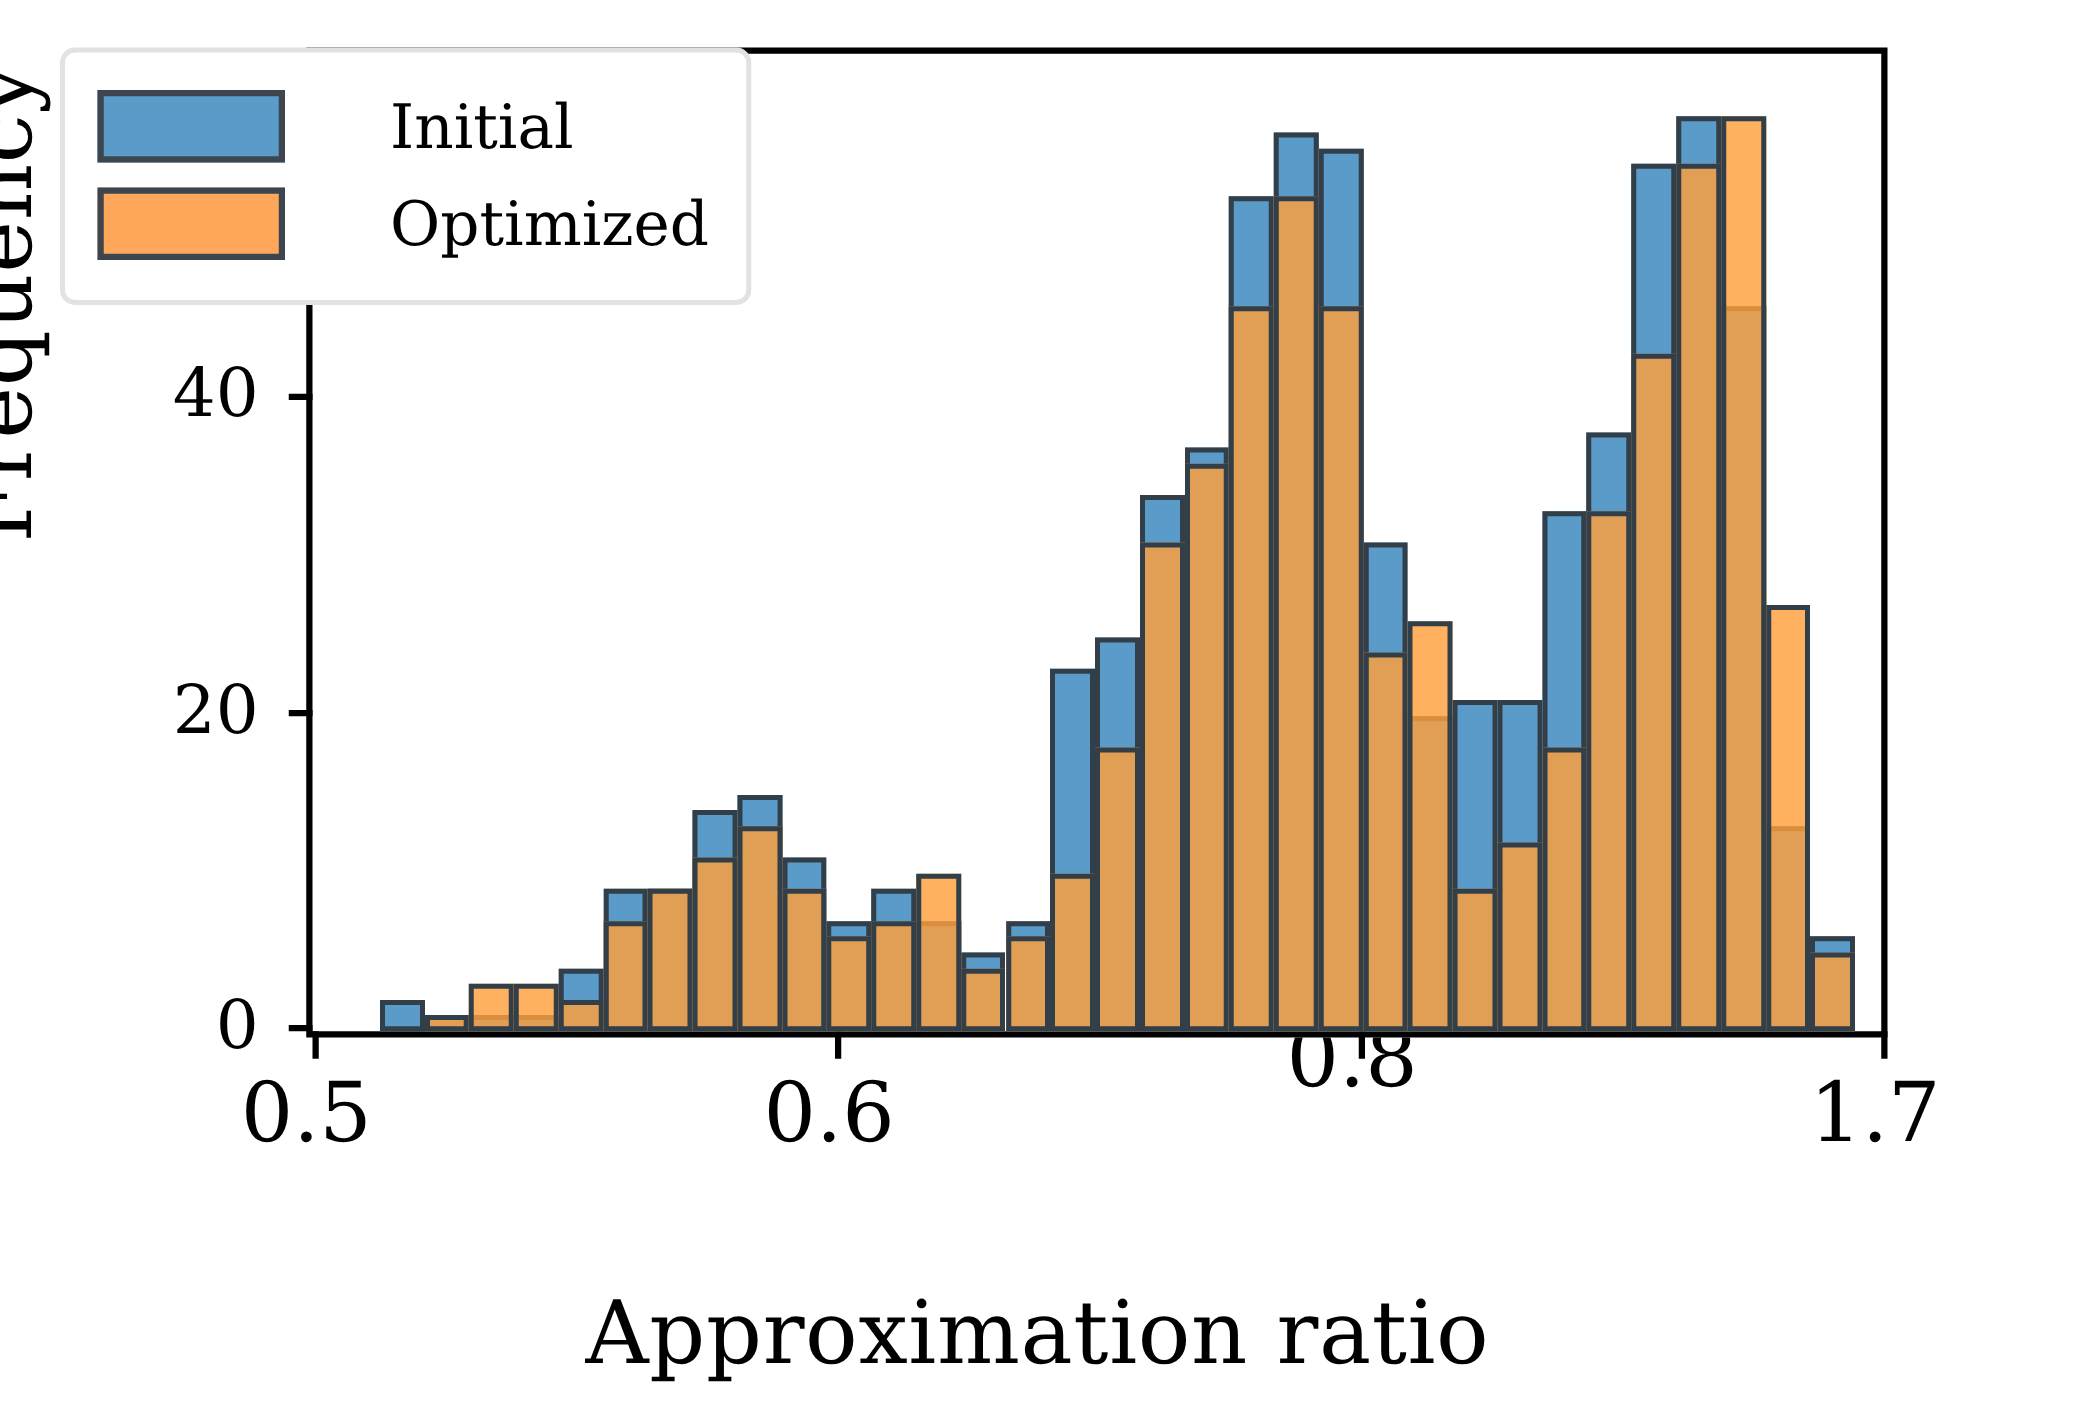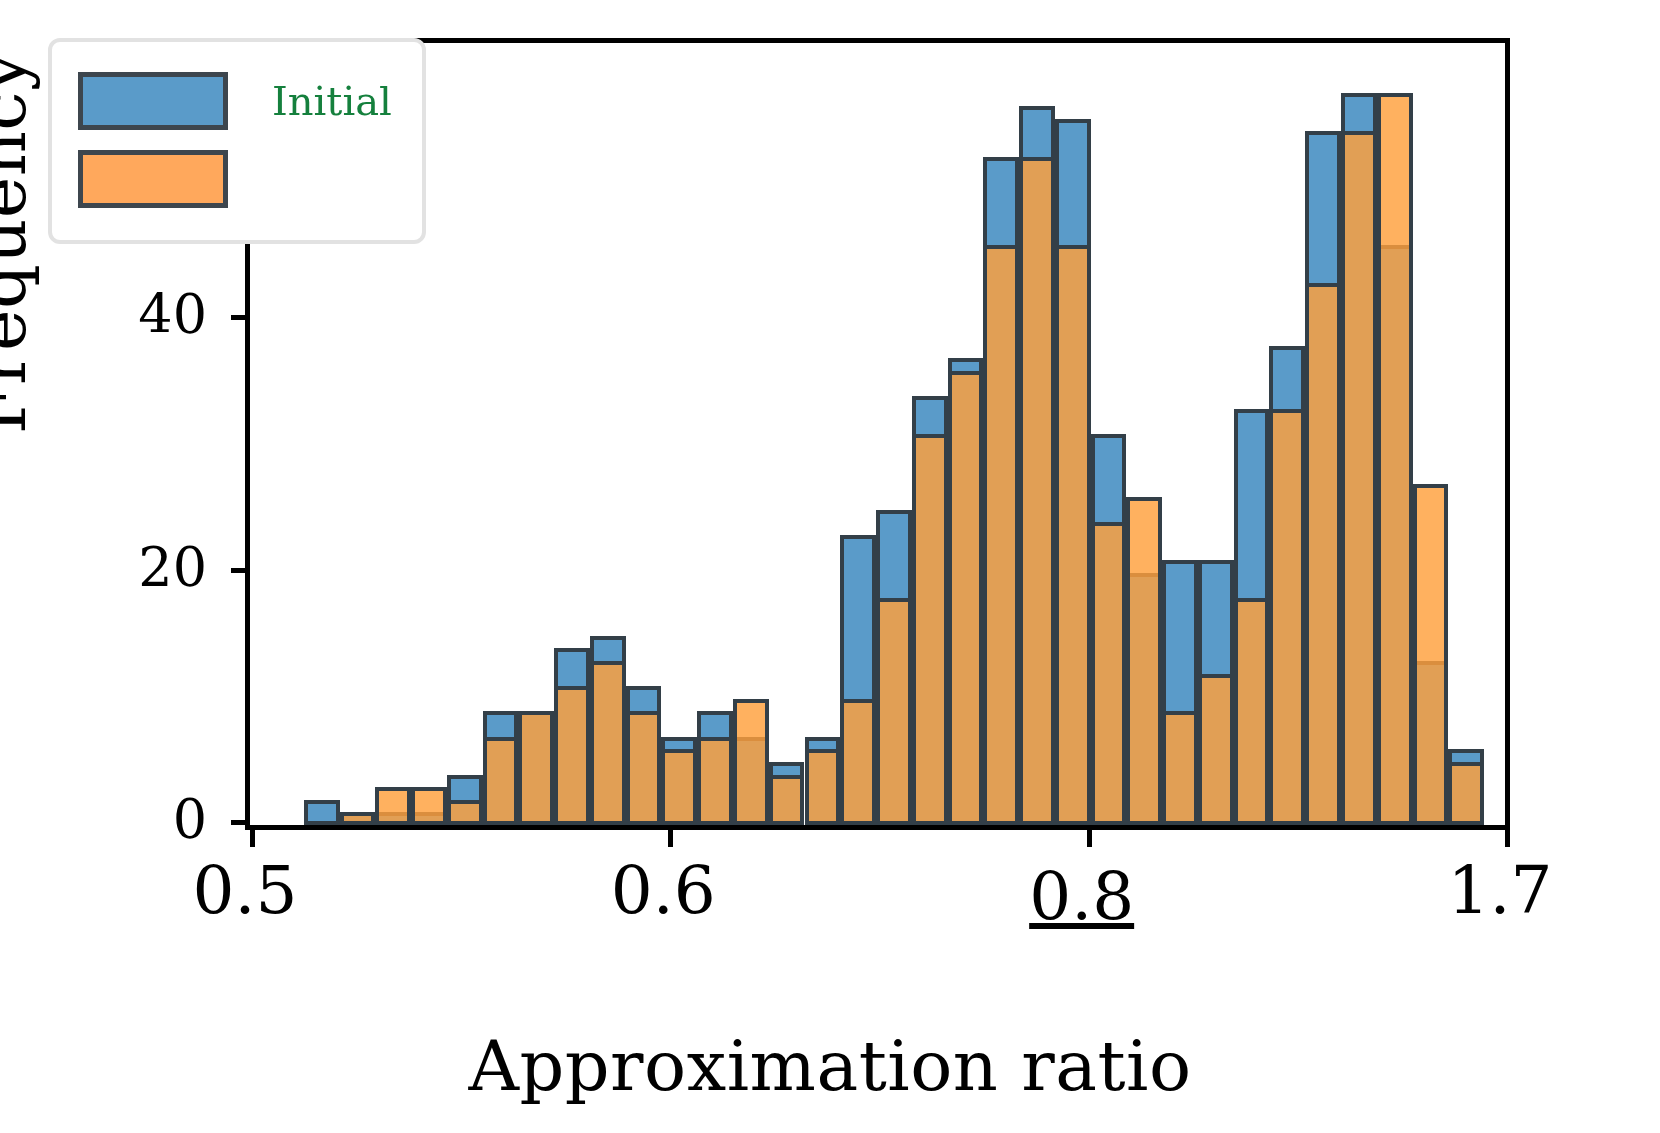--- a/index.html
+++ b/index.html
@@ -132,45 +132,46 @@
   .legend-swatch {
     width: 150px;
     height: 58px;
     border: 5px solid #3d464e;
     box-sizing: border-box;
     margin-right: 44px;
   }
   .legend-swatch.initial { background: #5a9bc9; }
   .legend-swatch.optimized { background: #ffa85c; }
   .legend-text {
-    font-size: 40px;
-    color: #15803d;
+    font-size: 49px;
+    color: #000000;
     line-height: 1;
     white-space: nowrap;
+    margin-left: 40px;
   }
 </style>
 </head>
 <body>
 
 <div id="figure">
 
   <div id="y-axis-title">Frequency</div>
 
   <div id="x-axis-title">Approximation ratio</div>
 
   <div id="ytick-labels">
       <div class="ytick-label" style="top: 820px; left: 0px; width: 207px;">0</div>
       <div class="ytick-label" style="top: 567.742px; left: 0px; width: 207px;">20</div>
       <div class="ytick-label" style="top: 315.484px; left: 0px; width: 207px;">40</div>
       <div class="ytick-label" style="top: 63.2258px; left: 0px; width: 207px;">60</div>
     </div>
   <div id="xtick-labels">
       <div class="xtick-label" style="left: 245px; top: 858px;">0.5</div>
       <div class="xtick-label" style="left: 663.333px; top: 858px;">0.6</div>
-      <div class="xtick-label" style="left: 1081.67px; top: 864px; text-decoration: underline;">0.8</div>
+      <div class="xtick-label" style="left: 1081.67px; top: 814px;">0.8</div>
       <div class="xtick-label" style="left: 1500px; top: 858px;">1.7</div>
     </div>
 
   <div id="plot-area">
     <div id="ticks-layer">
         <div class="ytick" style="bottom: 0px;"></div>
         <div class="ytick" style="bottom: 252.258px;"></div>
         <div class="ytick" style="bottom: 504.516px;"></div>
         <div class="ytick" style="bottom: 756.774px;"></div>
         <div class="xtick" style="left: 0px;"></div>
@@ -247,16 +248,17 @@
       </div>
   </div>
 
   <div id="legend">
     <div class="legend-row">
       <span class="legend-swatch initial"></span>
       <span class="legend-text">Initial</span>
     </div>
     <div class="legend-row">
       <span class="legend-swatch optimized"></span>
+      <span class="legend-text">Optimized</span>
     </div>
   </div>
 
 </div>
 
 </body></html>

